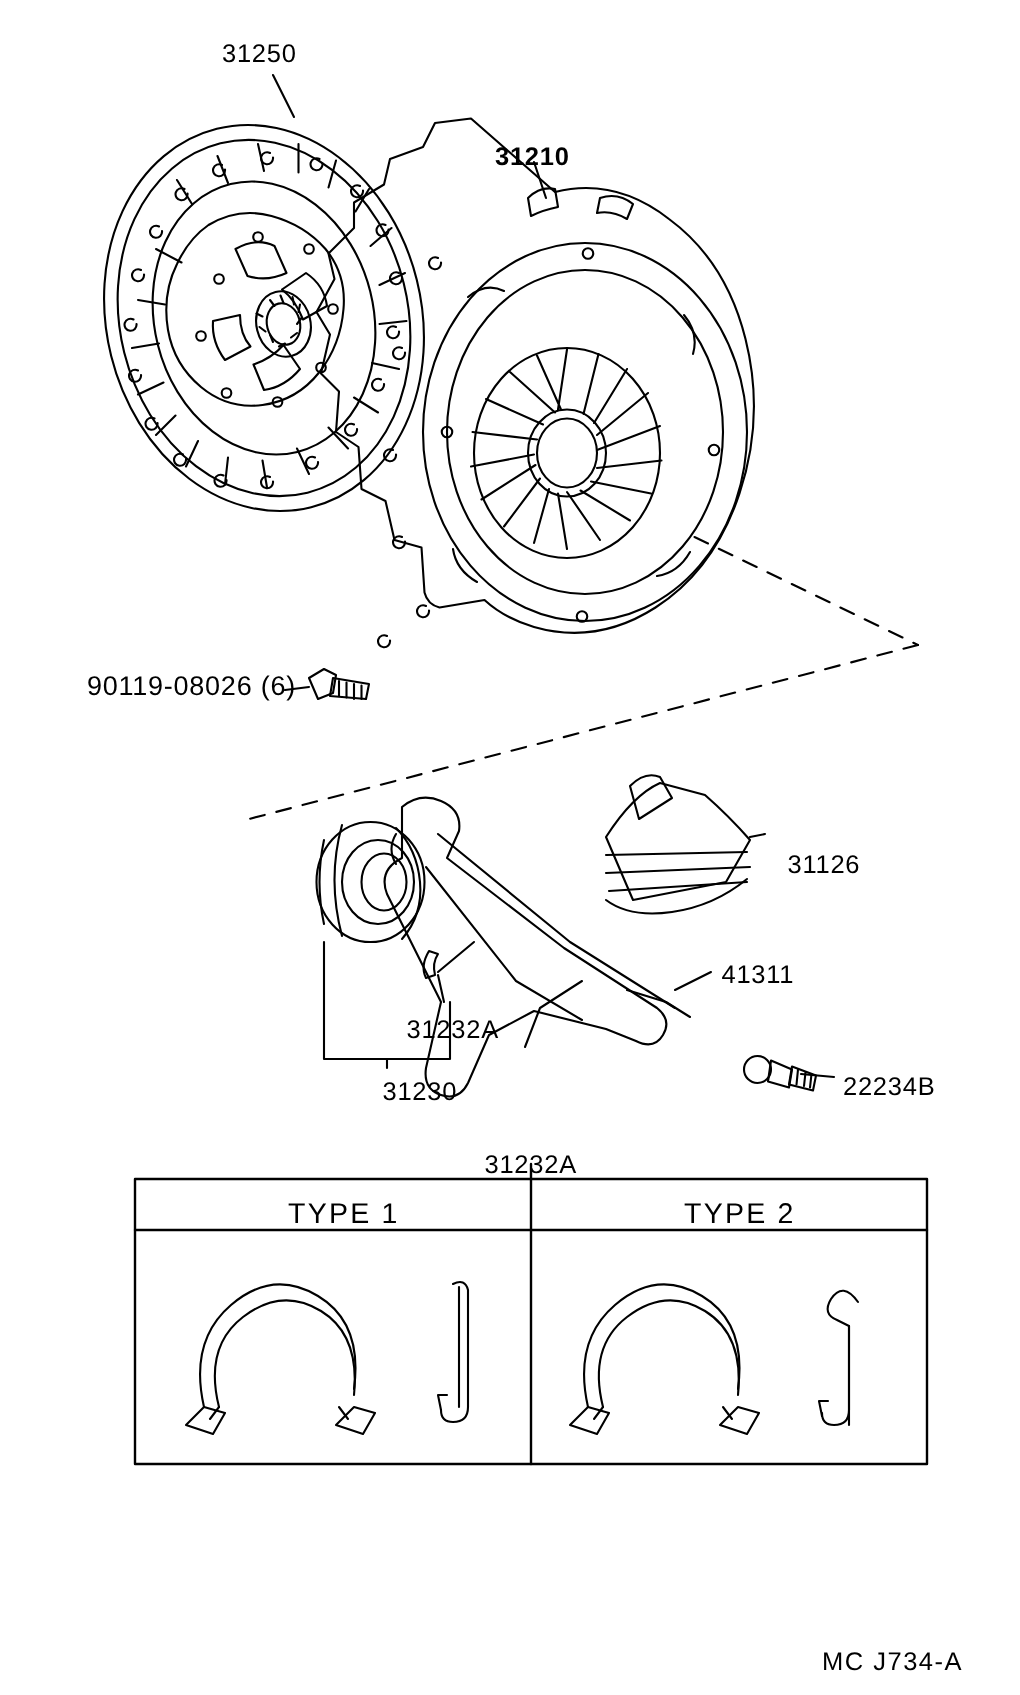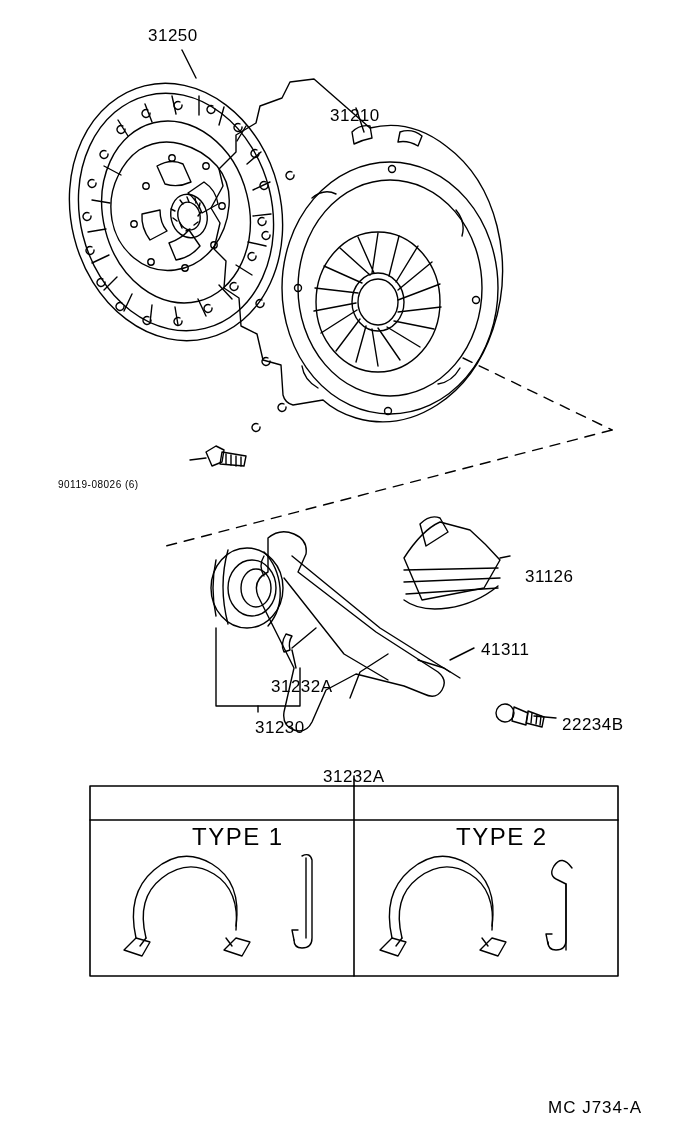--- a/index.html
+++ b/index.html
@@ -31,27 +31,25 @@
   }
   .lbl {
     position: absolute;
     font-family: "Liberation Sans", sans-serif;
     font-size: 17px;
     letter-spacing: 0.5px;
     white-space: nowrap;
     color: #000;
   }
   .lbl-sm {
-    font-size: 10px;
-    margin-top: 32px;
+    font-size: 18px;
   }
   .lbl-type {
-    font-size: 24px;
+    font-size: 19px;
     letter-spacing: 1.5px;
-    margin-top: 24px;
   }
   .lbl-footer {
     font-size: 17px;
     letter-spacing: 1px;
   }
 </style>
 </head>
 <body>
 
 <div id="diagram-root">
@@ -207,21 +205,21 @@
       <g>
         <path d="M572 868 q-10 -14 -18 -2 q-6 10 4 14 l8 4 0 56 q0 10 -10 10 q-8 0 -8 -8"></path>
         <path d="M566 884 l0 66"></path>
         <path d="M548 944 l-2 -10 6 0"></path>
       </g>
 
     </g>
   </svg>
 
   <div class="lbl" style="left:148px; top:26px;">31250</div>
-  <div class="lbl" style="left:330px; top:106px;">31210</div>
+  <div class="lbl" style="left:330px; top:95px;font-weight:bold;">31210</div>
   <div class="lbl lbl-sm" style="left:58px; top:447px;">90119-08026 (6)</div>
   <div class="lbl" style="left:525px; top:549px;margin-top:18px;">31126</div>
   <div class="lbl" style="left:481px; top:640px;">41311</div>
   <div class="lbl" style="left:271px; top:677px;">31232A</div>
   <div class="lbl" style="left:231px; top:718px;margin-left:24px;">31230</div>
   <div class="lbl" style="left:562px; top:715px;">22234B</div>
   <div class="lbl" style="left:323px; top:767px;">31232A</div>
 
   <div class="lbl lbl-type" style="left:192px; top:799px;">TYPE  1</div>
   <div class="lbl lbl-type" style="left:456px; top:799px;">TYPE  2</div>

